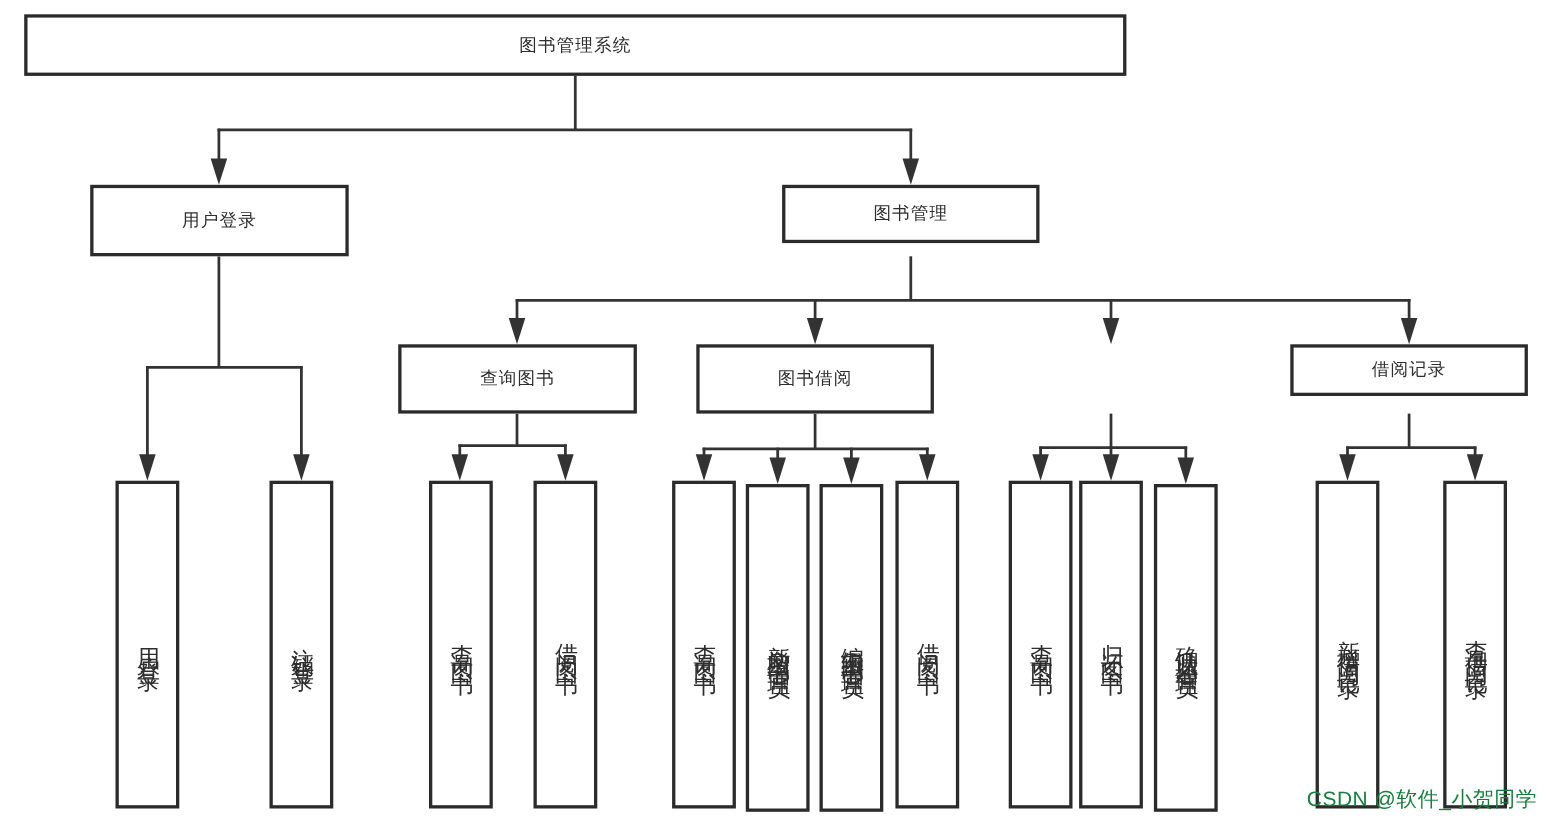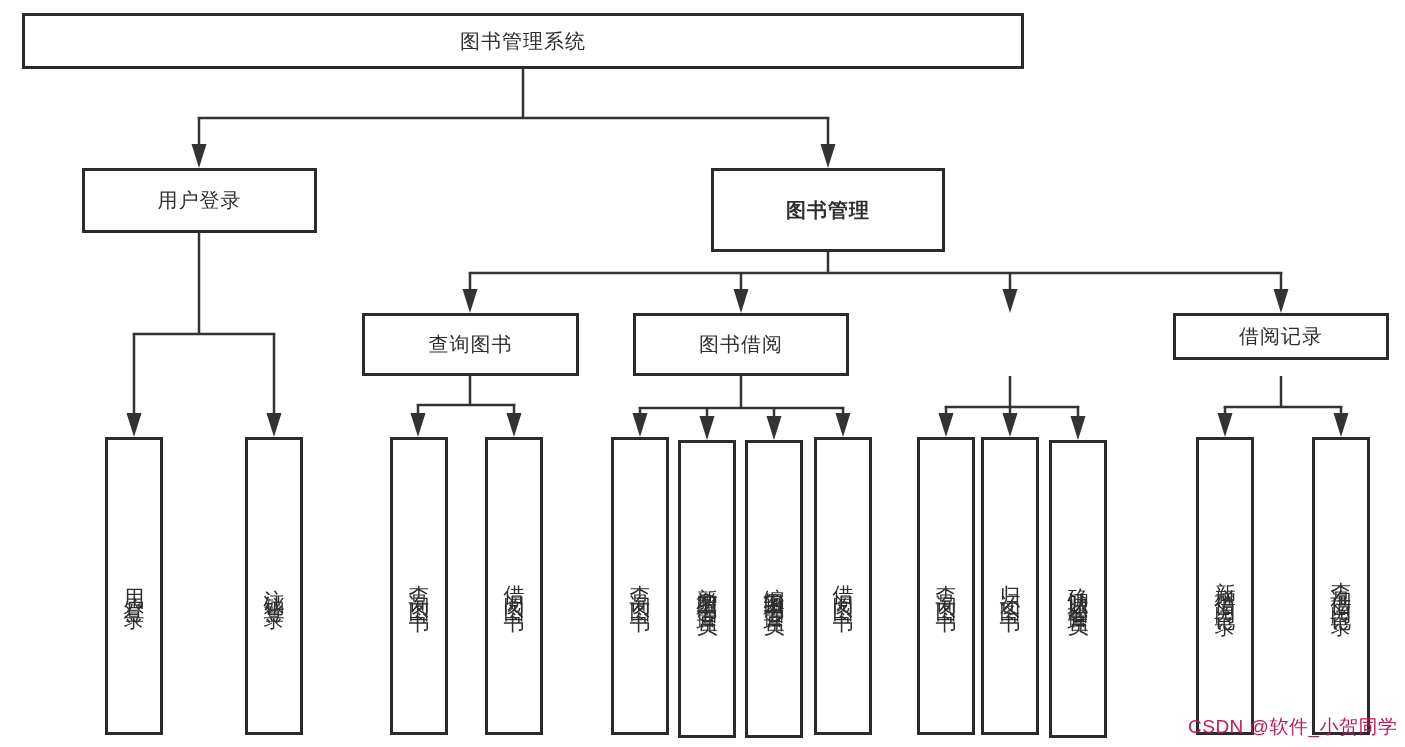--- a/index.html
+++ b/index.html
@@ -22,29 +22,29 @@
   #connectors polygon { fill: #333333; }
   .box {
     position: absolute;
     box-sizing: border-box;
     border: 3px solid #2b2b2b;
     background: #ffffff;
     display: flex;
     align-items: center;
     justify-content: center;
     text-align: center;
-    font-size: 20px;
+    font-size: 16px;
     letter-spacing: 1px;
     color: #2e2e2e;
   }
   
   .root-box    { left: 22px;  top: 13px;  width: 1002px; height: 56px; }
   
   .b-userlogin { left: 82px;  top: 168px; width: 235px; height: 65px; }
-  .b-bookmgmt  { left: 711px; top: 168px; width: 234px; height: 84px; font-weight: bold; }
+  .b-bookmgmt  { left: 711px; top: 168px; width: 234px; height: 53px; }
   
   .b-newbooks  { left: 362px;  top: 313px; width: 217px; height: 63px; }
   .b-borrow    { left: 633px;  top: 313px; width: 216px; height: 63px; }
   .b-current   { left: 902px;  top: 313px; width: 216px; height: 63px; }
   .b-records   { left: 1173px; top: 313px; width: 216px; height: 47px; }
   
   .leaf {
     writing-mode: vertical-rl;
     font-size: 21px;
     letter-spacing: 9px;
@@ -66,21 +66,21 @@
   .l10 { left: 981px;  }
   .l11 { left: 1049px; }
   .l12 { left: 1196px; }
   .l13 { left: 1312px; }
   .watermark {
     position: absolute;
     left: 1188px;
     top: 714px;
     font-size: 19px;
     letter-spacing: 0.5px;
-    color: #be185d;
+    color: #15803d;
     white-space: nowrap;
     z-index: 5;
   }
 </style>
 </head>
 <body>
 
 <div id="canvas">
 
   <svg id="connectors" viewBox="0 0 1405 747" xmlns="http://www.w3.org/2000/svg">

